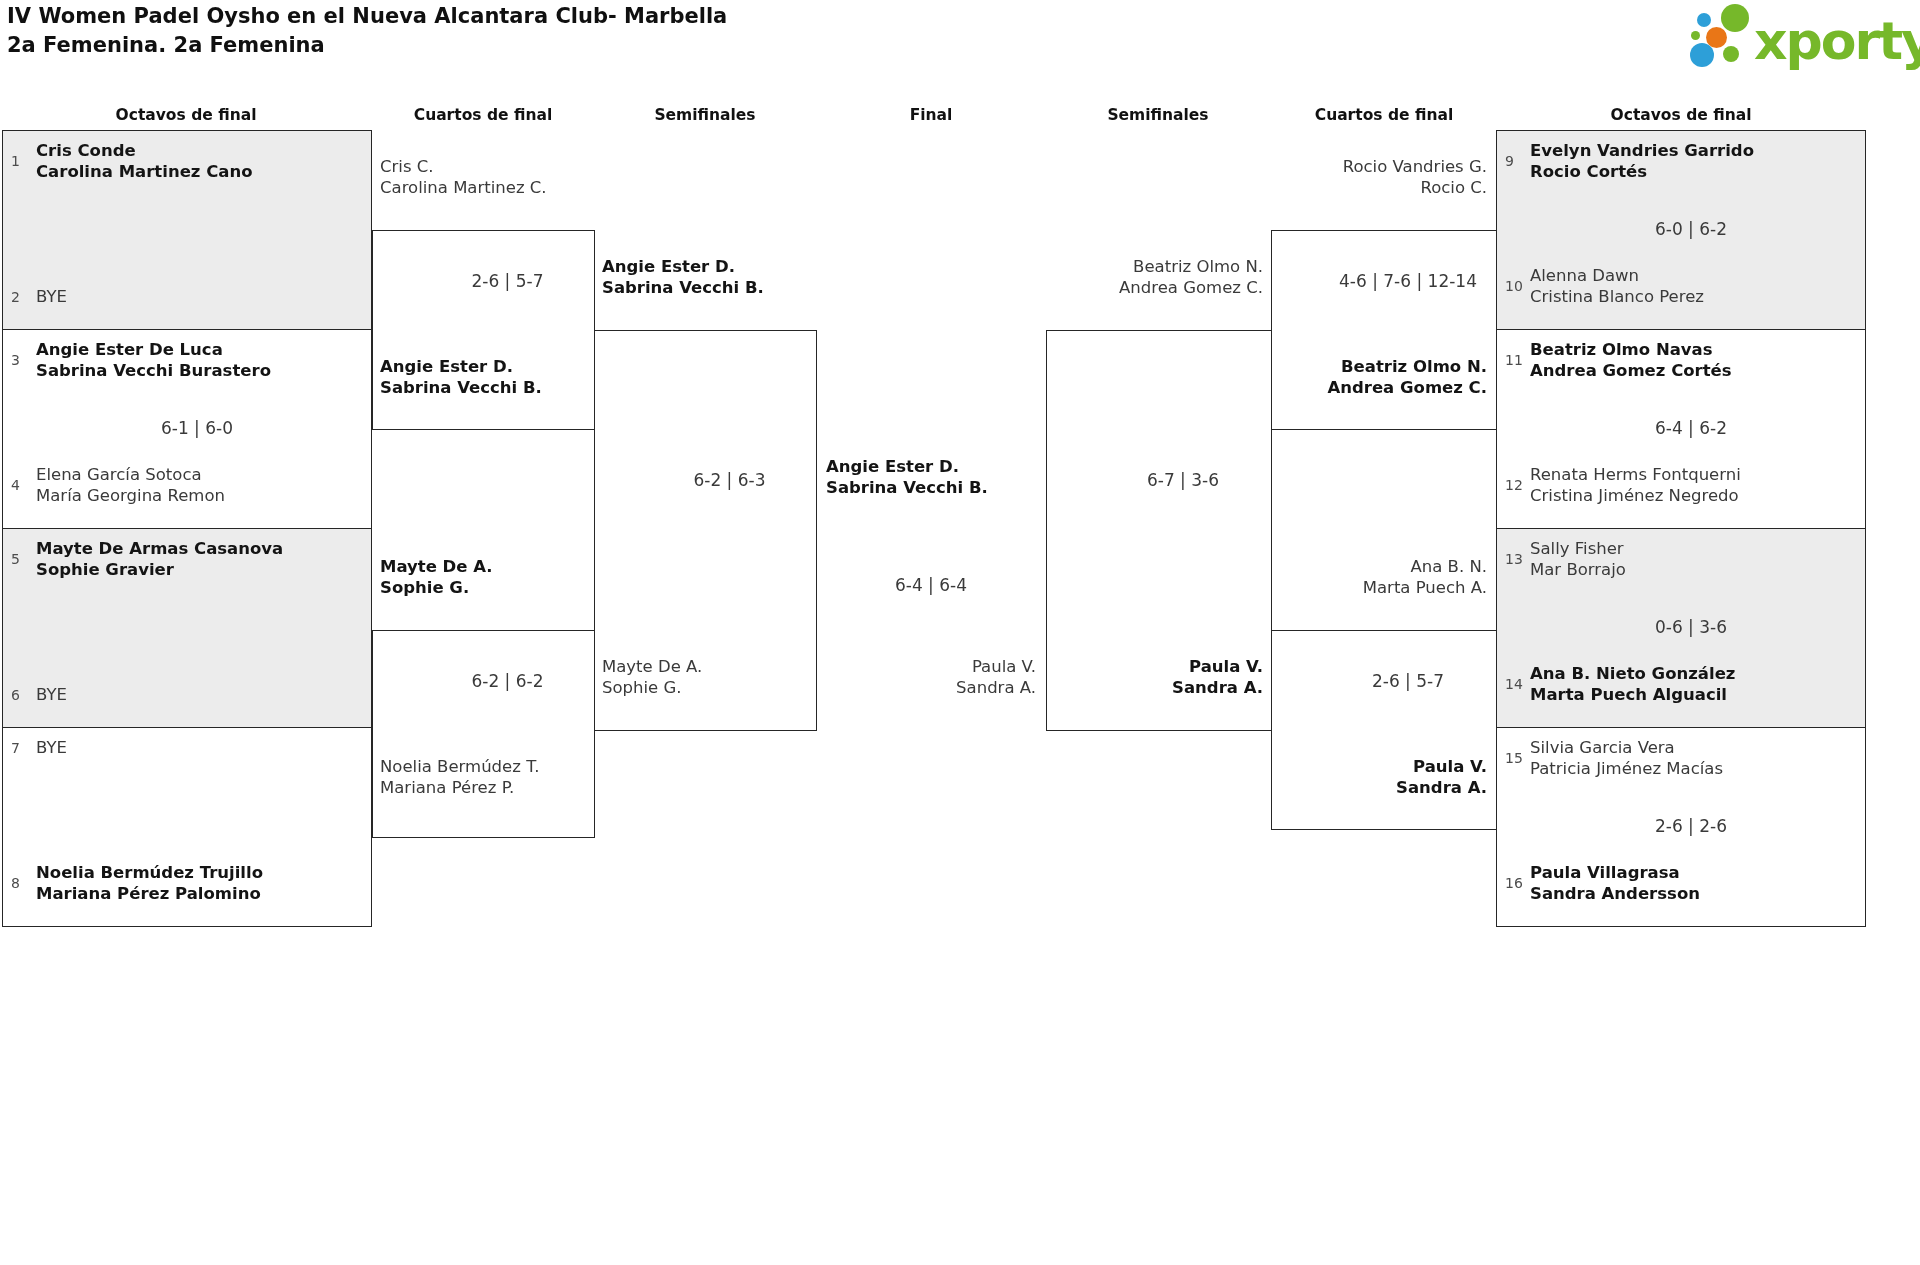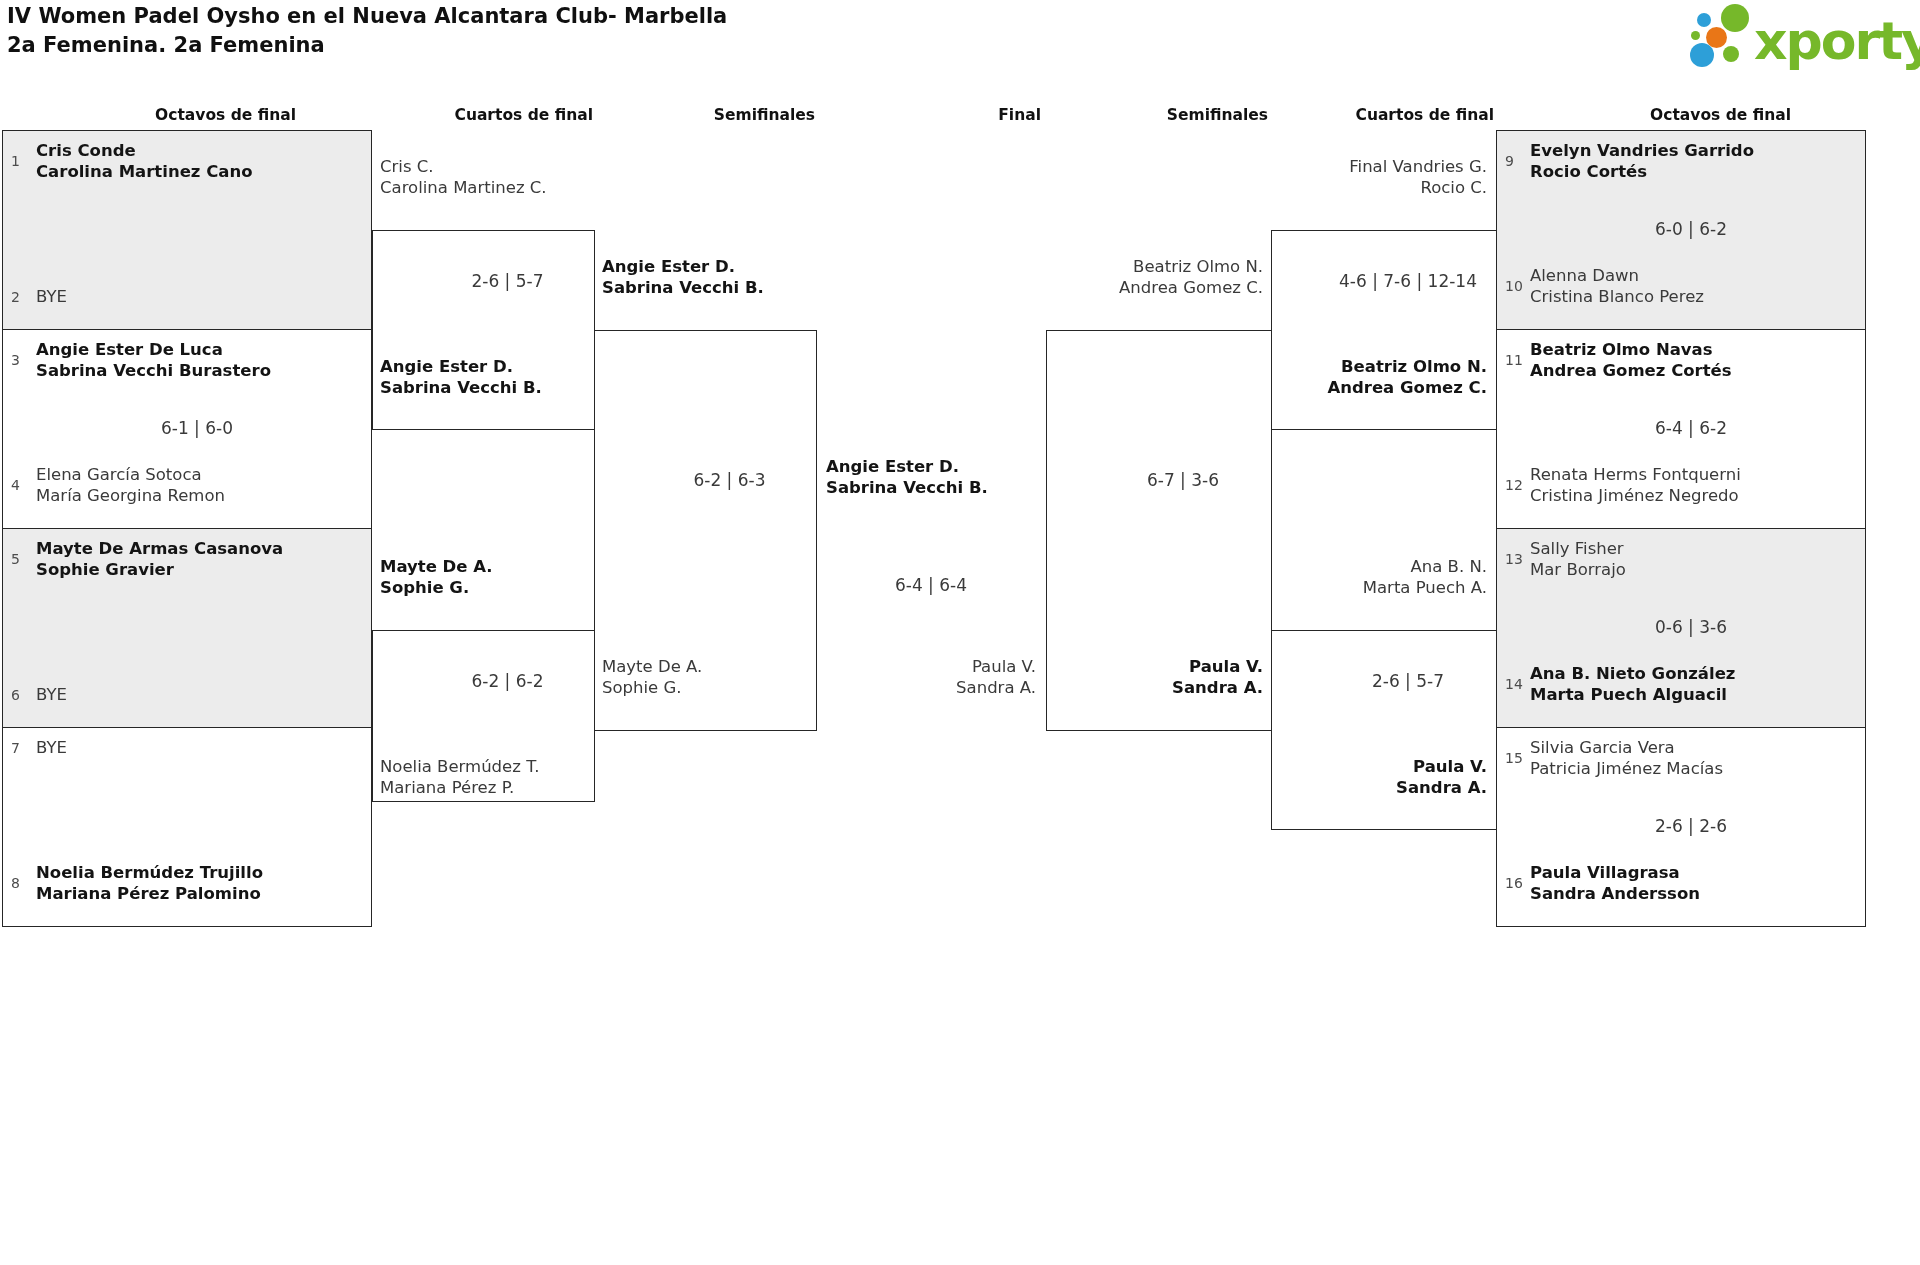--- a/index.html
+++ b/index.html
@@ -10,21 +10,21 @@
   .logo{position:absolute;left:1688px;top:0;width:232px;height:70px;}
   .dot{position:absolute;border-radius:50%;}
   .d1{left:9px;top:13px;width:14px;height:14px;}
   .d2{left:33px;top:4px;width:28px;height:28px;}
   .d3{left:3px;top:31px;width:9px;height:9px;}
   .d4{left:18px;top:27px;width:21px;height:21px;}
   .d5{left:2px;top:43px;width:24px;height:24px;}
   .d6{left:35px;top:46px;width:16px;height:16px;}
   .logo-text{position:absolute;left:66px;top:11px;font-size:52px;font-weight:800;letter-spacing:-2px;color:var(--green,#76b82a);}
   
-  .rh{position:absolute;top:106px;width:220px;text-align:right;font-size:15.5px;font-weight:700;color:#111;}
+  .rh{position:absolute;top:106px;width:220px;text-align:center;font-size:15.5px;font-weight:700;color:#111;}
   
   .ob{position:absolute;width:370px;height:200px;border:1px solid var(--border,#262626);box-sizing:border-box;background:#fff;}
   .ob.g{background:var(--gray,#ececec);}
   .ob.l{left:2px;} .ob.r{left:1496px;}
   .en{position:absolute;left:0;right:0;display:flex;align-items:center;}
   .en.top{top:9px;} .en.bot{bottom:22px;}
   .seed{flex:none;width:22px;margin-left:8px;font-size:14px;color:var(--muted,#4c4c4c);}
   .names{margin-left:3px;}
   .nline{font-size:16.5px;line-height:21px;color:var(--text,#3a3a3a);white-space:nowrap;}
   .b .nline,.slot.b .nline{font-weight:700;color:var(--ink,#141414);}
@@ -134,21 +134,21 @@
       <div class="names b">
         <div class="nline">Noelia Bermúdez Trujillo</div>
         <div class="nline">Mariana Pérez Palomino</div>
       </div>
     </div>
   </div>
 
   <div class="mbox" style="left:372px;top:230px;width:223px;height:200px">
     <div class="mscore" style="top:40px">2-6 | 5-7</div>
   </div>
-  <div class="mbox" style="left:372px;top:630px;width:223px;height:172px">
+  <div class="mbox" style="left:372px;top:630px;width:223px;height:208px">
     <div class="mscore" style="top:40px">6-2 | 6-2</div>
   </div>
 
   <div class="slot" style="left:380px;top:156px">
     <div class="nline">Cris C.</div>
     <div class="nline">Carolina Martinez C.</div>
   </div>
   <div class="slot b" style="left:380px;top:356px">
     <div class="nline">Angie Ester D.</div>
     <div class="nline">Sabrina Vecchi B.</div>
@@ -197,21 +197,21 @@
   </div>
 
   <div class="mbox" style="left:1271px;top:230px;width:226px;height:200px">
     <div class="mscore" style="top:40px">4-6 | 7-6 | 12-14</div>
   </div>
   <div class="mbox" style="left:1271px;top:630px;width:226px;height:200px">
     <div class="mscore" style="top:40px">2-6 | 5-7</div>
   </div>
 
   <div class="slot ra" style="right:433px;top:156px">
-    <div class="nline">Final Vandries G.</div>
+    <div class="nline">Rocio Vandries G.</div>
     <div class="nline">Rocio C.</div>
   </div>
   <div class="slot ra b" style="right:433px;top:356px">
     <div class="nline">Beatriz Olmo N.</div>
     <div class="nline">Andrea Gomez C.</div>
   </div>
   <div class="slot ra" style="right:433px;top:556px">
     <div class="nline">Ana B. N.</div>
     <div class="nline">Marta Puech A.</div>
   </div>

